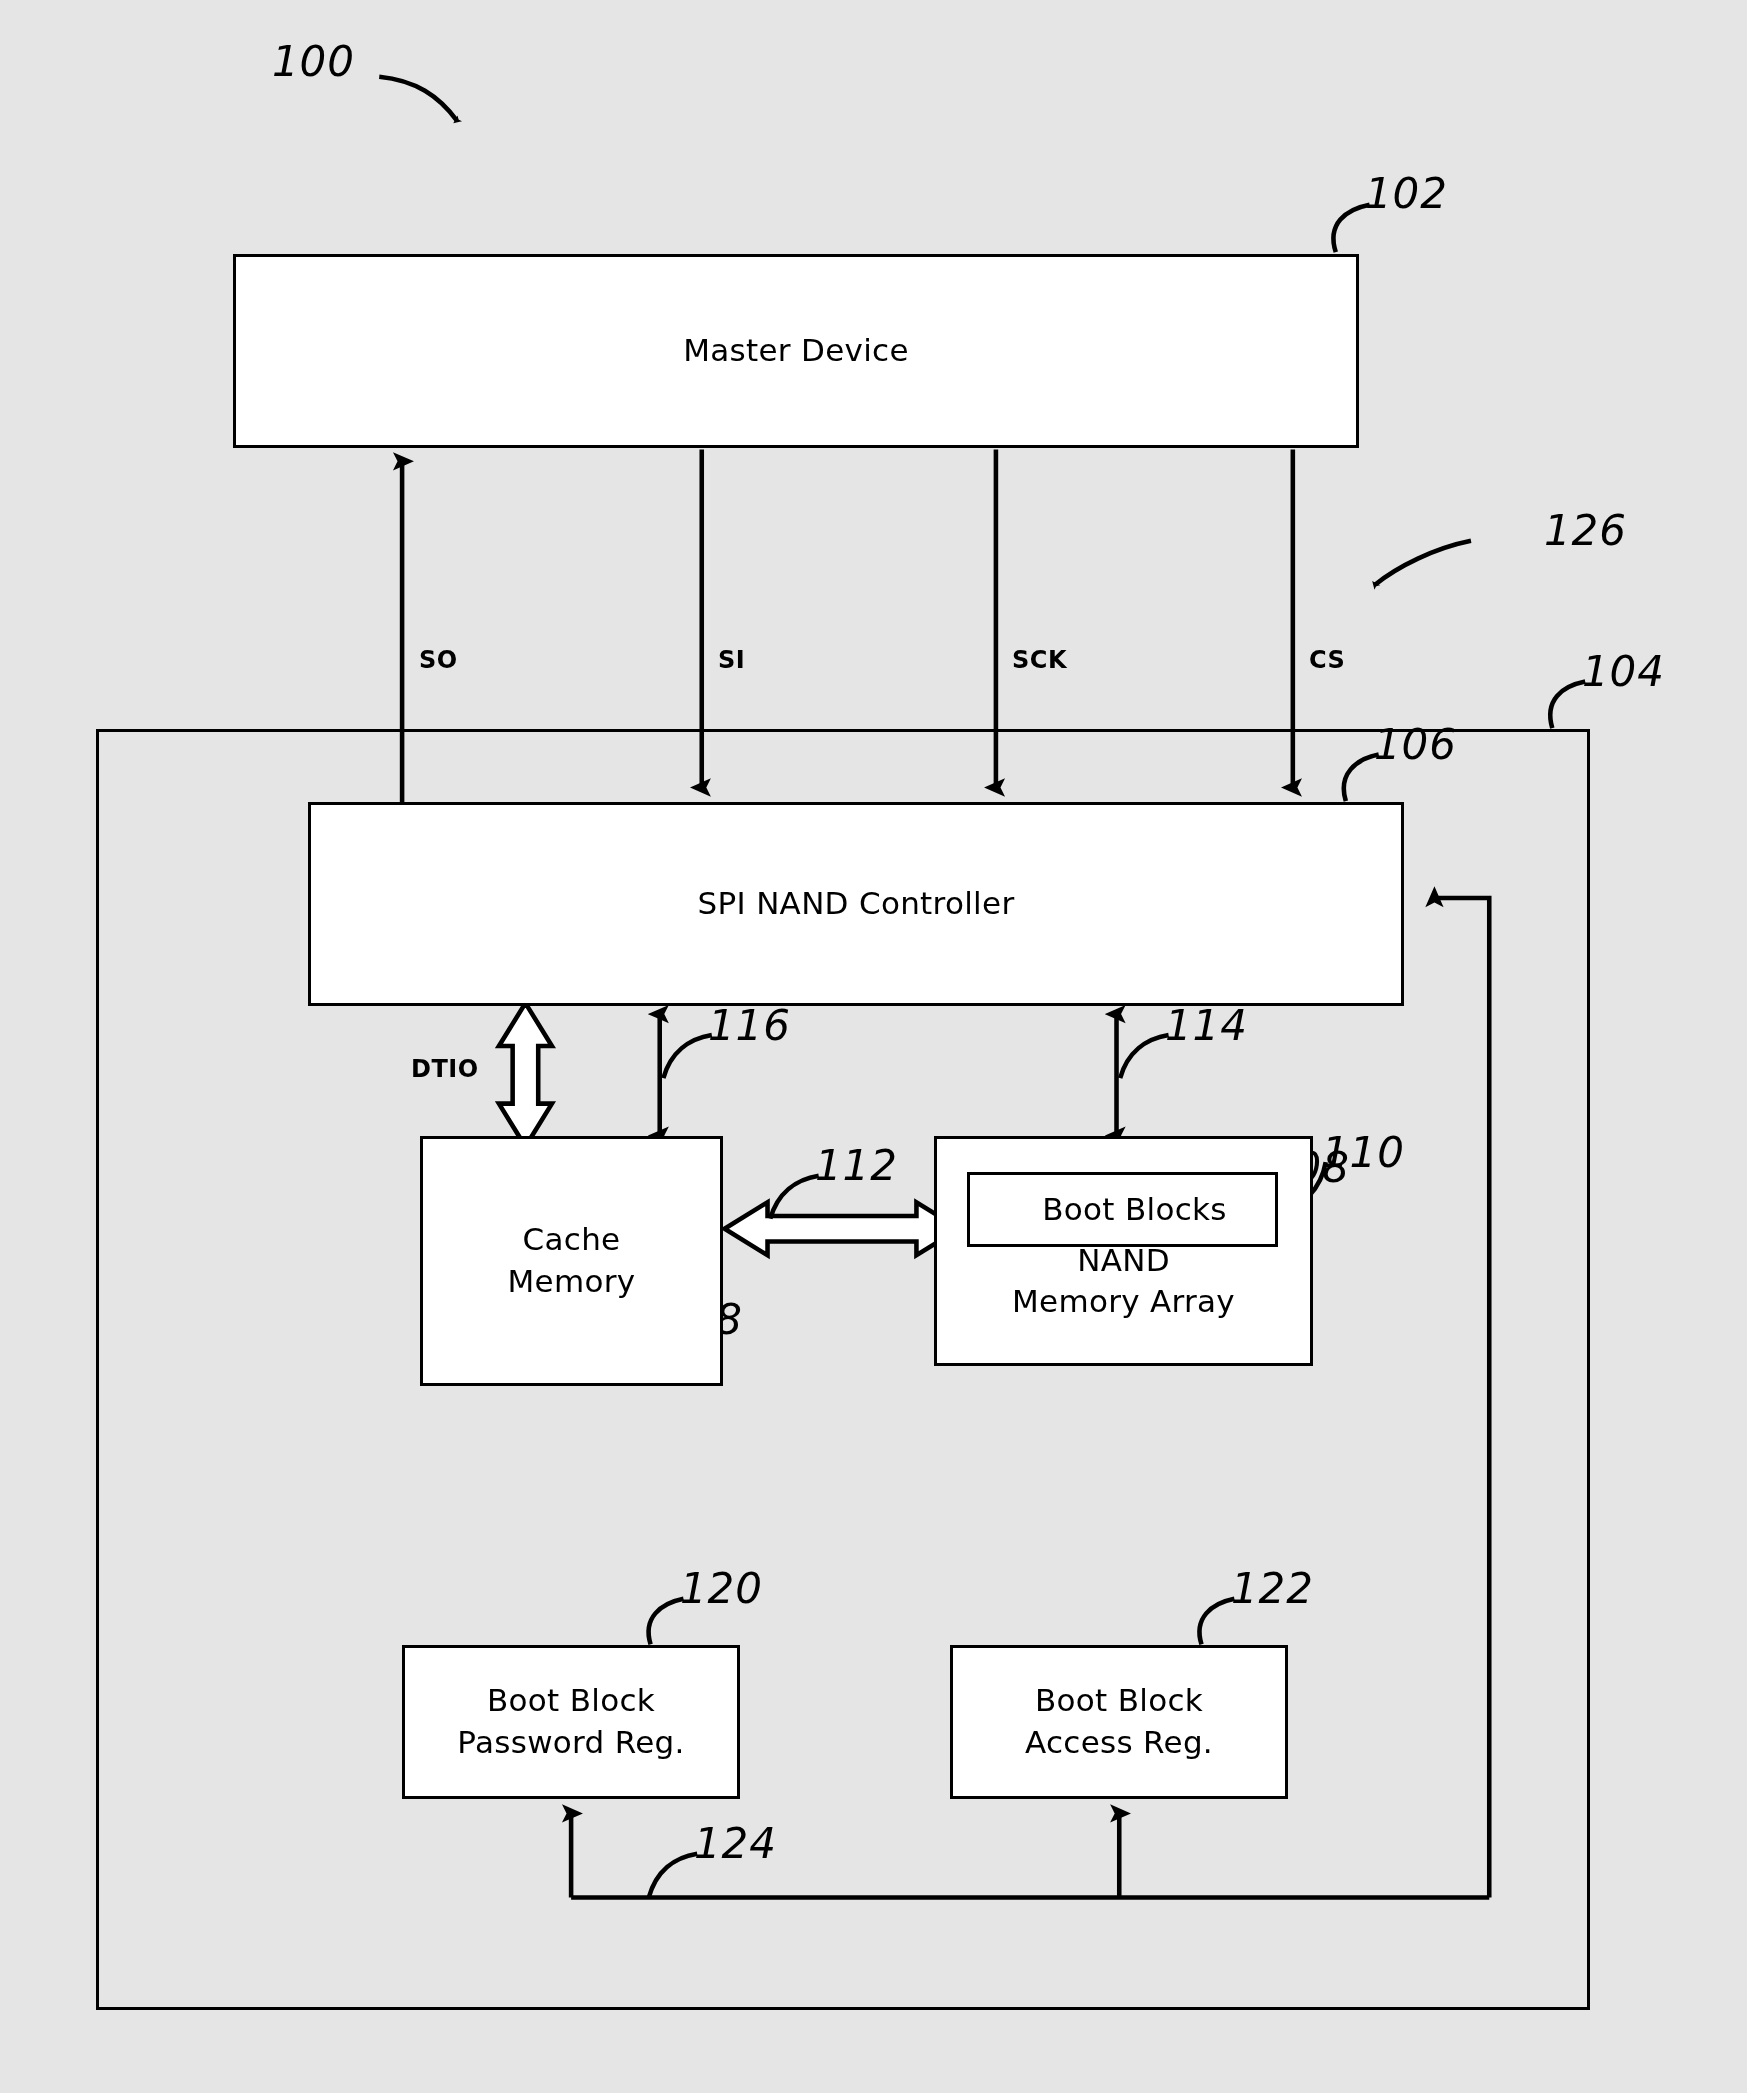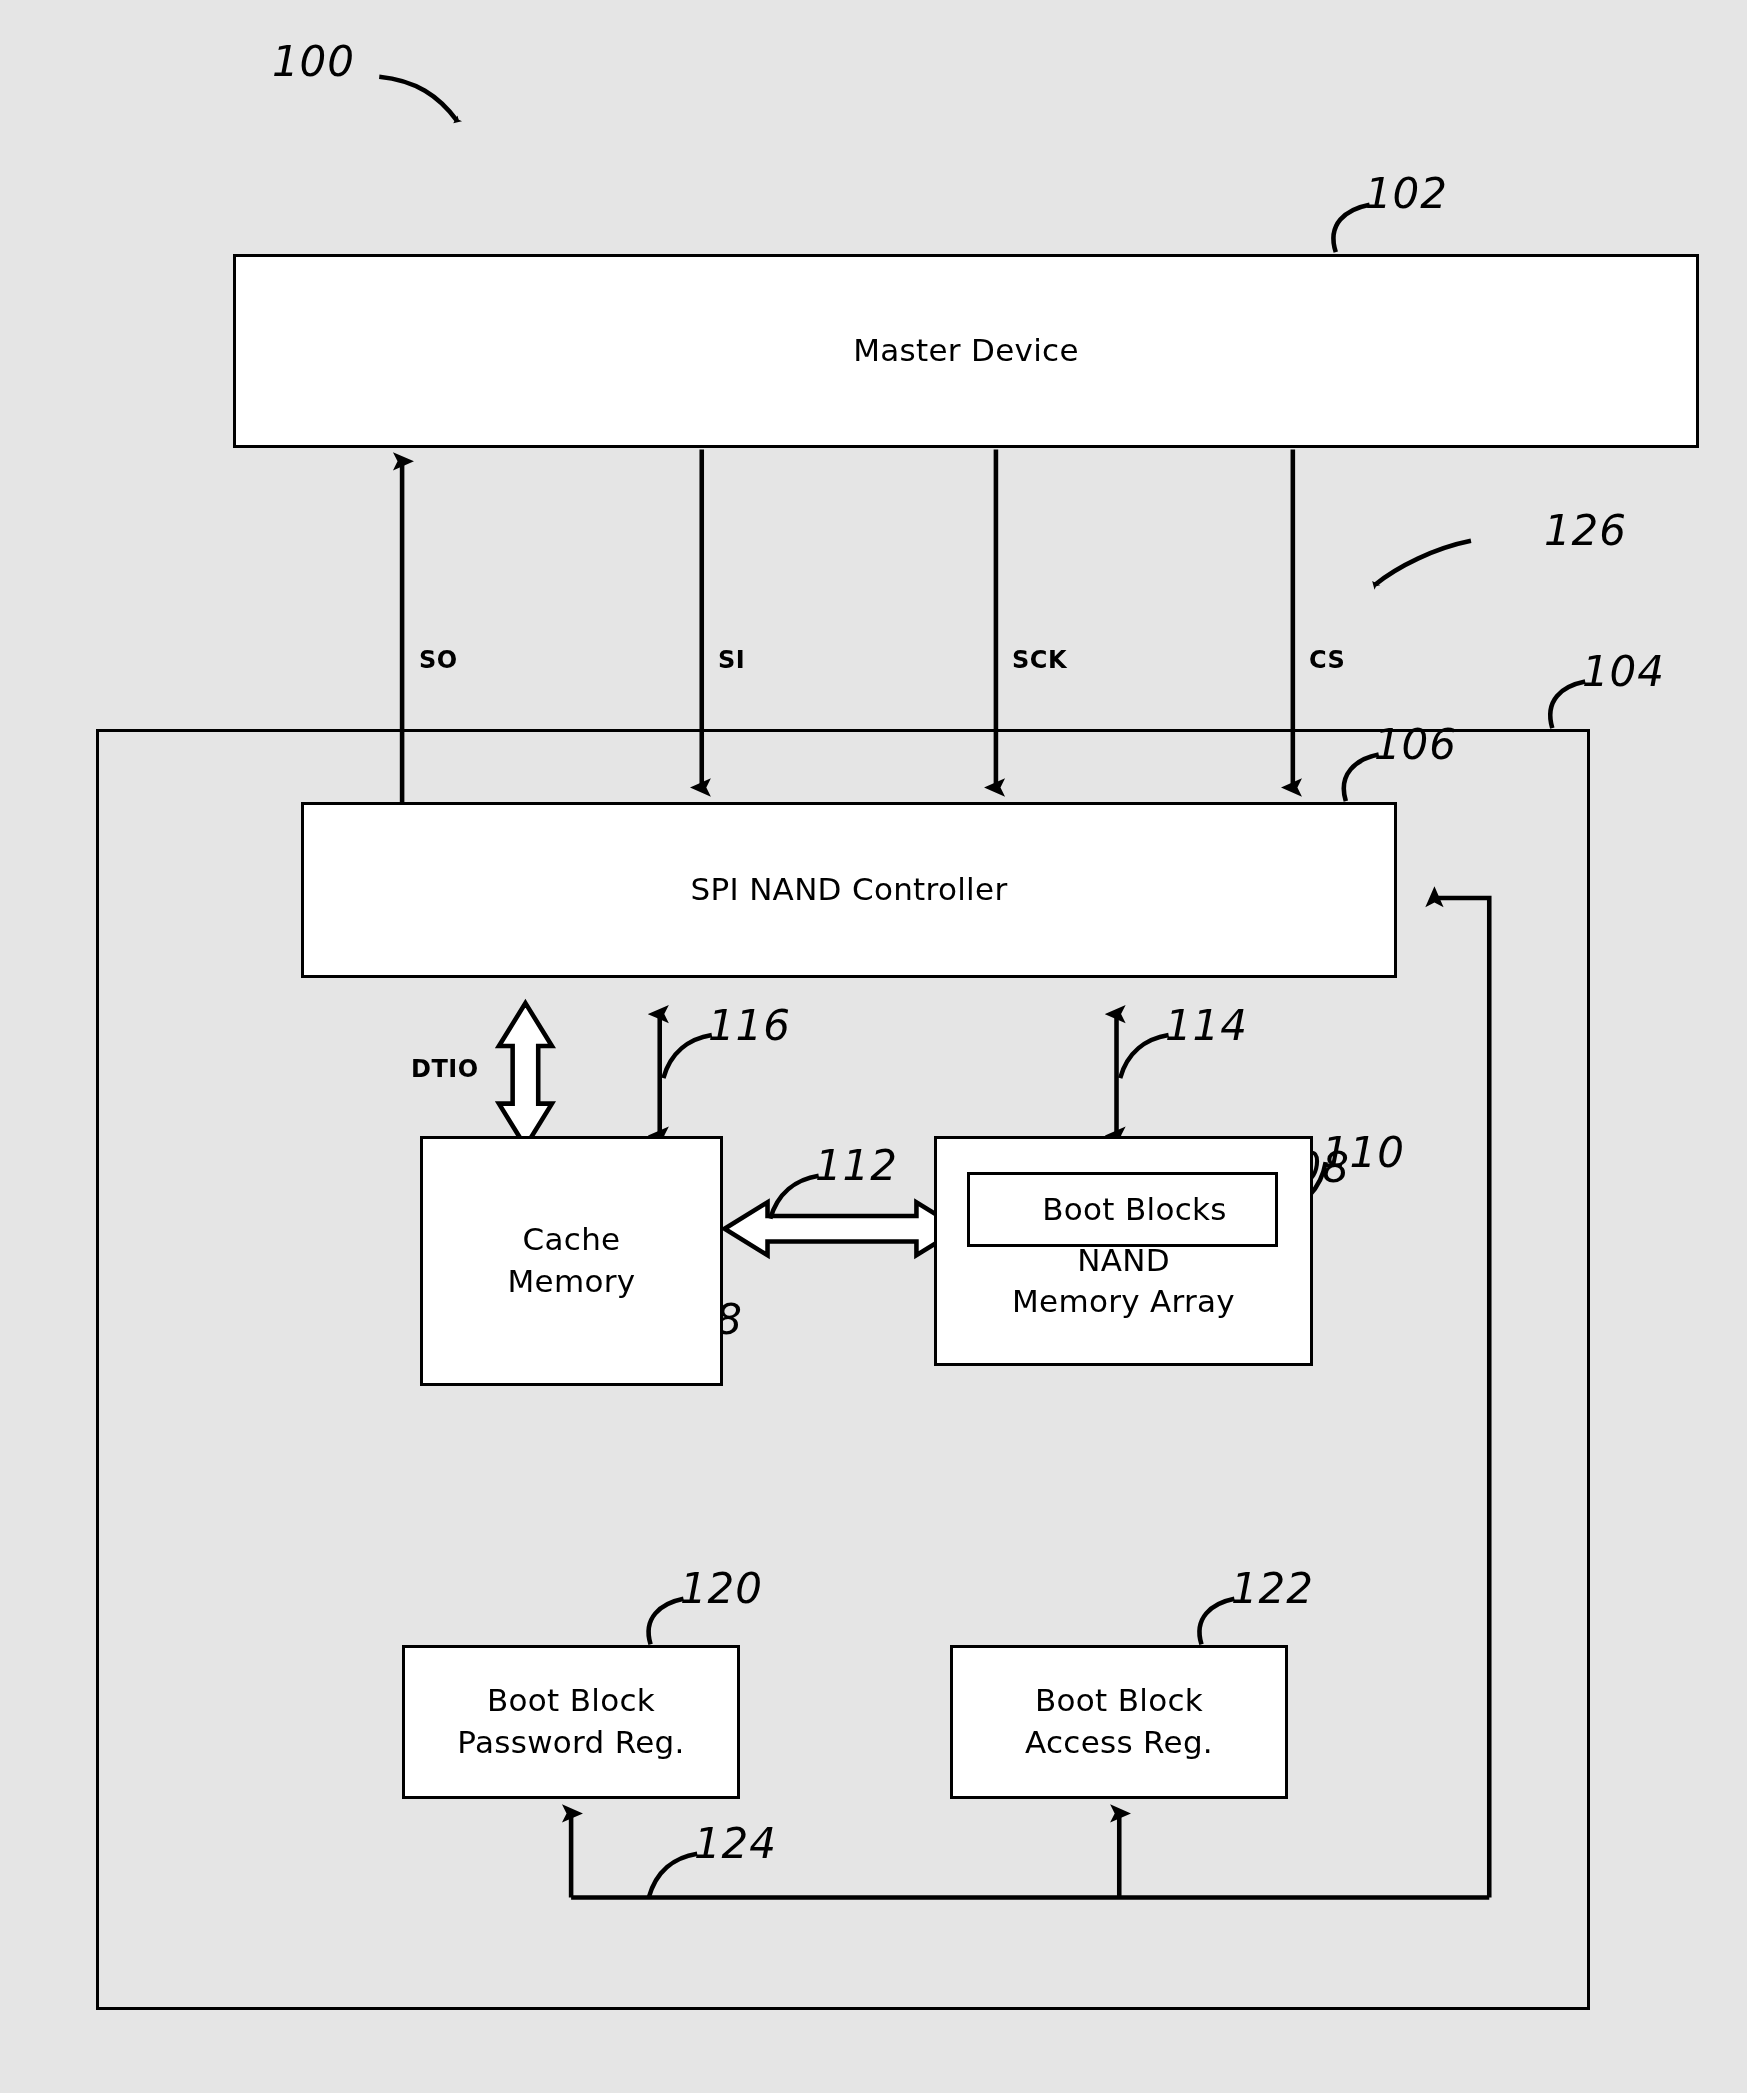--- a/index.html
+++ b/index.html
@@ -194,25 +194,25 @@
   <div class="ref" style="left:1544px; top:506px;">126</div>
 
   <div class="sig" style="left:419px; top:646px;">SO</div>
   <div class="sig" style="left:718px; top:646px;">SI</div>
   <div class="sig" style="left:1012px; top:646px;">SCK</div>
   <div class="sig" style="left:1309px; top:646px;">CS</div>
   <div class="sig" style="left:411px; top:1055px;">DTIO</div>
 
   <div class="outer-box" style="left:96px; top:729px; width:1494px; height:1281px;"></div>
 
-  <div class="blk" style="left:233px; top:254px; width:1466px; height:194px;">
+  <div class="blk" style="left:233px; top:254px; width:1126px; height:194px;">
     <span class="blk-label">Master Device</span>
   </div>
 
-  <div class="blk" style="left:301px; top:802px; width:1096px; height:176px;">
+  <div class="blk" style="left:308px; top:802px; width:1096px; height:204px;">
     <span class="blk-label">SPI NAND Controller</span>
   </div>
 
   <div class="blk" style="left:420px; top:1136px; width:303px; height:250px;">
     <span class="blk-label">Cache
 Memory</span>
   </div>
 
   <div class="blk" style="left:934px; top:1136px; width:379px; height:230px; align-items:flex-end; padding-bottom:40px;">
     <span class="blk-label">NAND

